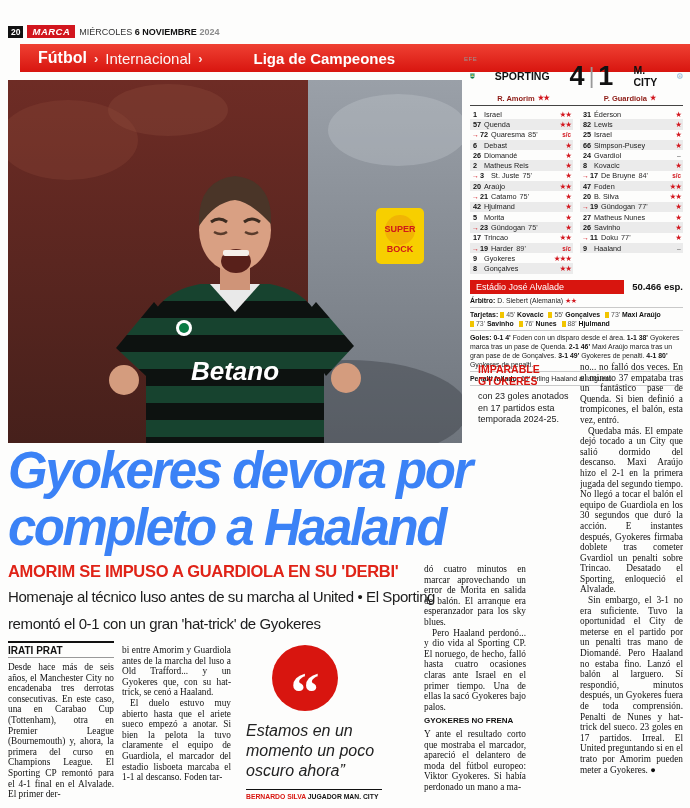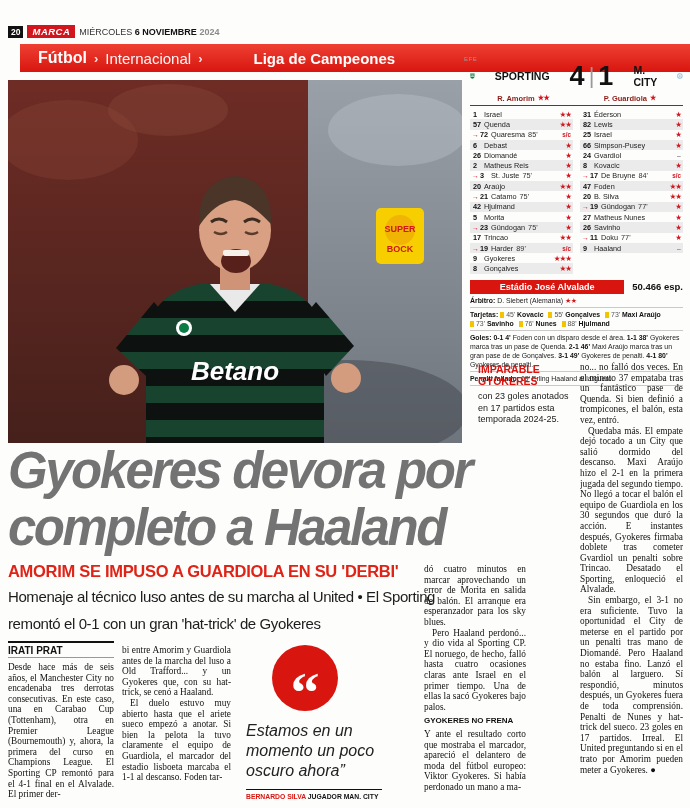--- a/index.html
+++ b/index.html
@@ -48,38 +48,38 @@
   .arr{color:#d2161e;font-weight:bold;font-size:7px;margin-right:1px;}
   .num{font-weight:bold;min-width:11px;color:#111;}
   .pname{white-space:nowrap;overflow:hidden;}
   .pmin{margin-left:3px;color:#333;}
   .rating{margin-left:auto;font-size:7.5px;white-space:nowrap;}
   .rc-stars{color:#d2161e;letter-spacing:-1px;}
   .rc-sc{color:#d2161e;font-size:6.3px;font-weight:bold;}
   .rc-none{color:#8a8a8a;font-weight:bold;}
 
   .stadium-line{display:flex;align-items:center;margin-top:6px;}
-  .stadium-bar{background:#d8150f;color:#fff;font-weight:bold;font-size:9px;padding:2px 6px;flex:1;text-align:center;}
+  .stadium-bar{background:#d8150f;color:#fff;font-weight:normal;font-size:9px;padding:2px 6px;flex:1;}
   .attendance{font-weight:bold;font-size:9.5px;color:#111;padding-left:8px;white-space:nowrap;}
 
   .minfo{font-size:6.9px;color:#222;line-height:9px;}
   .minfo .block{border-bottom:1px solid #c9c9c9;padding:2px 0;}
   .minfo b{color:#111;}
   .card-chip{white-space:nowrap;margin-right:3px;}
   .yc{display:inline-block;width:4px;height:6px;background:#f2c500;margin-right:2px;vertical-align:-1px;}
   .gmin{color:#555;}
 
   
   .note{left:478px;top:364px;width:100px;}
   .note .ntitle{color:#d8150f;font-weight:bold;font-size:10.5px;line-height:11.5px;}
   .note .ntext{margin-top:4px;font-size:9px;line-height:11.5px;color:#222;}
 
   
   .headline{left:8px;top:442px;width:580px;font-weight:bold;font-style:italic;
-            font-size:51px;line-height:57px;letter-spacing:-2.5px;color:#737373;}
+            font-size:51px;line-height:57px;letter-spacing:-2.5px;color:#3b82f6;}
   .kicker{left:8px;top:562px;width:470px;color:#e02317;font-weight:bold;font-size:16.5px;
           letter-spacing:-.3px;}
   .standfirst{left:8px;top:583px;width:452px;font-size:15px;line-height:27px;color:#1d1d1d;
               letter-spacing:-.4px;}
 
   
   .byline{left:8px;top:641px;width:106px;border-top:2px solid #111;font-weight:bold;
           font-size:10px;color:#111;padding:2px 0 1px;border-bottom:1px solid #999;}
   .col{font-family:"Liberation Serif",serif;font-size:9.3px;line-height:10.6px;
        text-align:justify;color:#111;overflow:hidden;}

